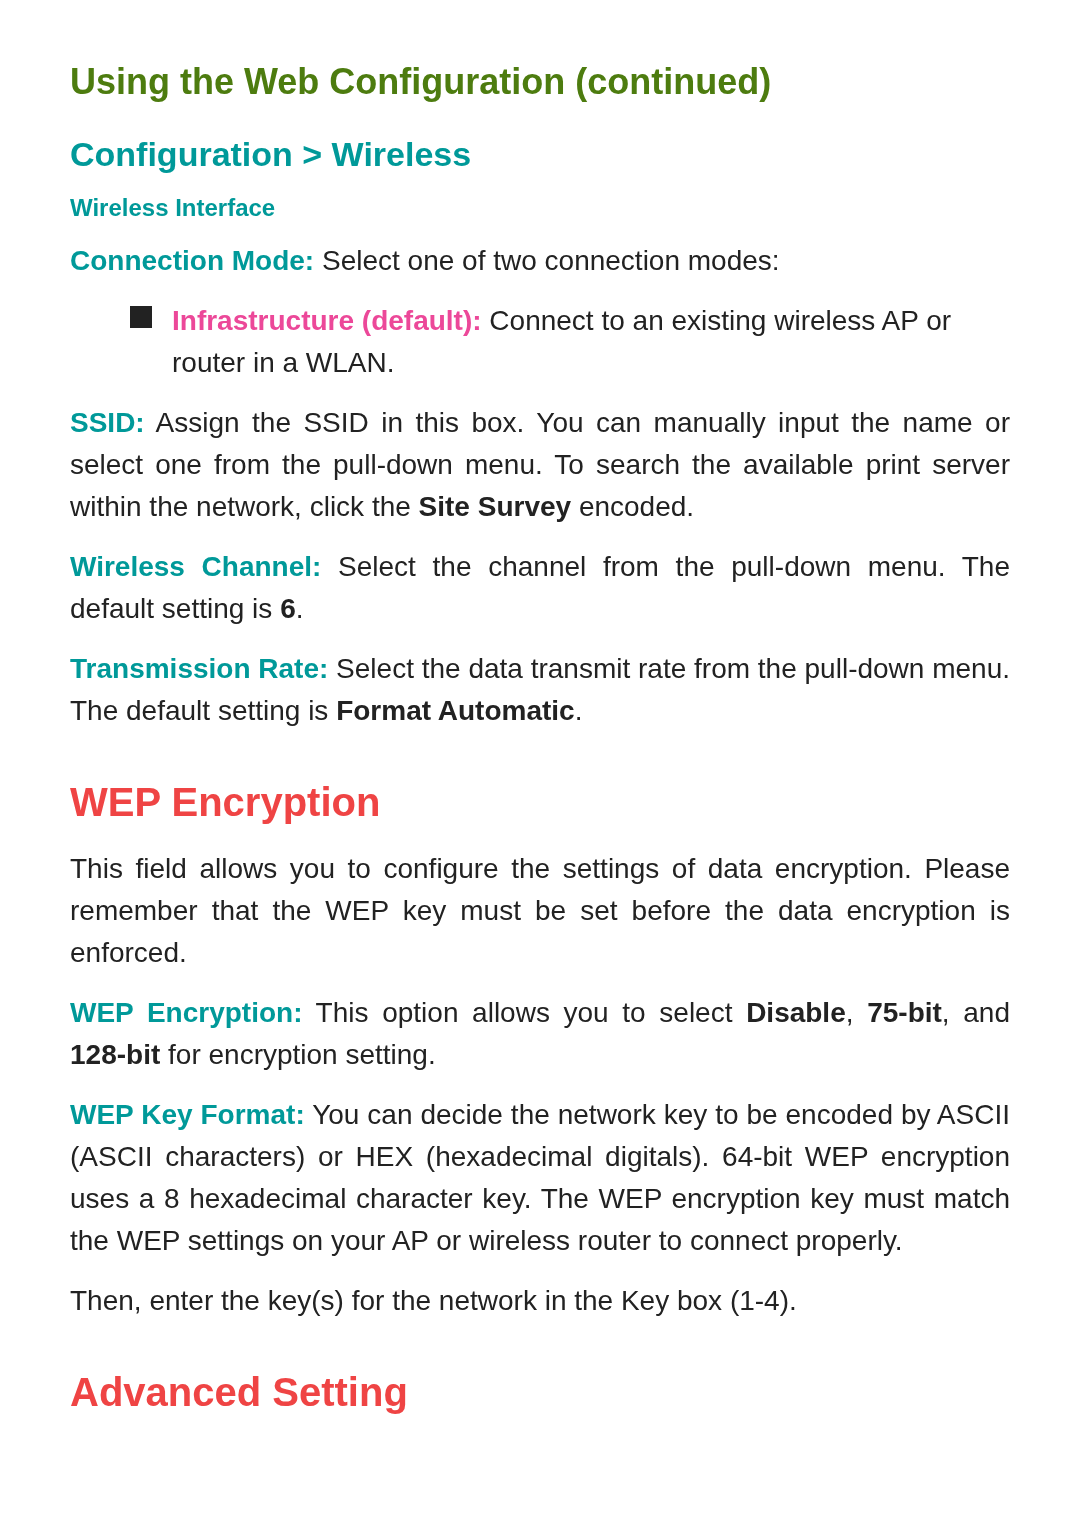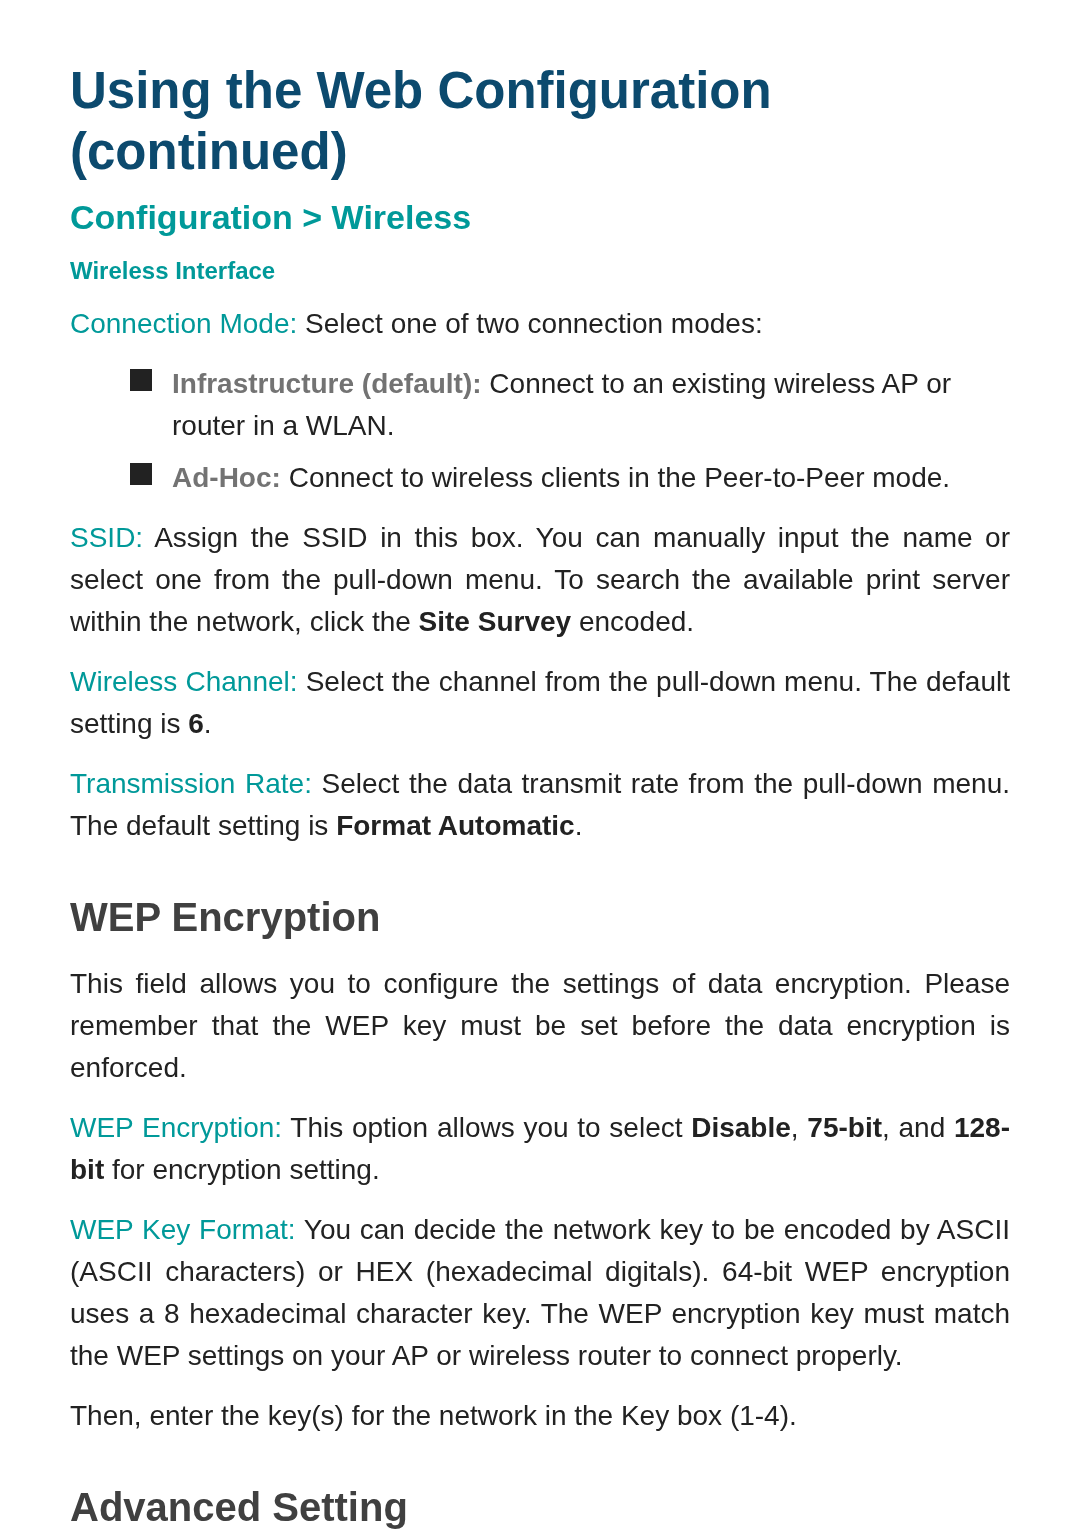--- a/index.html
+++ b/index.html
@@ -13,51 +13,51 @@
       font-family: Arial, sans-serif;
       width: 1080px;
       min-height: 1529px;
       padding: 60px 70px 60px 70px;
       color: #222222;
       font-size: 28px;
       line-height: 1.5;
     }
 
     .main-title {
-      font-size: 51px;
+      font-size: 36px;
       font-weight: bold;
-      color: #0c4a6e;
-      margin-bottom: 10px;
+      color: #4d7c0f;
+      margin-bottom: 26px;
       line-height: 1.2;
     }
 
     .section-subtitle {
       font-size: 34px;
       font-weight: bold;
       color: #009999;
     }
 
     .section-heading {
       font-size: 24px;
       font-weight: bold;
       color: #009999;
       margin-bottom: 14px;
       margin-top: 10px;
     }
 
     .subsection-heading {
       font-size: 40px;
       font-weight: bold;
-      color: #404040;
+      color: #ef4444;
       margin-top: 40px;
       margin-bottom: 16px;
     }
 
     .label-bold {
-      font-weight: normal;
+      font-weight: bold;
       color: #009999;
     }
 
     .text-block {
       margin-bottom: 18px;
       text-align: justify;
     }
 
     .bullet-list {
       list-style: none;
@@ -74,21 +74,21 @@
       display: inline-block;
       width: 22px;
       height: 22px;
       background-color: #222222;
       margin-right: 20px;
       margin-top: 6px;
       flex-shrink: 0;
     }
 
     .link-text {
-      color: #737373;
+      color: #ec4899;
       font-weight: bold;
     }
 
     .bold-inline {
       font-weight: bold;
     }
   </style>
 </head>
 <body>
 
@@ -100,26 +100,20 @@
 
 <p class="text-block">
   <span class="label-bold">Connection Mode:</span><span> Select one of two connection modes:</span>
 </p>
 
 <ul class="bullet-list">
   <li>
     <span class="bullet-square"></span>
     <span>
       <span class="link-text">Infrastructure (default):</span><span> Connect to an existing wireless AP or router in a WLAN.</span>
-    </span>
-  </li>
-  <li>
-    <span class="bullet-square"></span>
-    <span>
-      <span class="link-text">Ad-Hoc:</span><span> Connect to wireless clients in the Peer-to-Peer mode.</span>
     </span>
   </li>
 </ul>
 
 <p class="text-block">
   <span class="label-bold">SSID:</span><span> Assign the SSID in this box. You can manually input the name or select one from the pull-down menu. To search the available print server within the network, click the </span><span class="bold-inline">Site Survey</span><span> encoded.</span>
 </p>
 
 <p class="text-block">
   <span class="label-bold">Wireless Channel:</span><span> Select the channel from the pull-down menu. The default setting is </span><span class="bold-inline">6</span><span>.</span>

